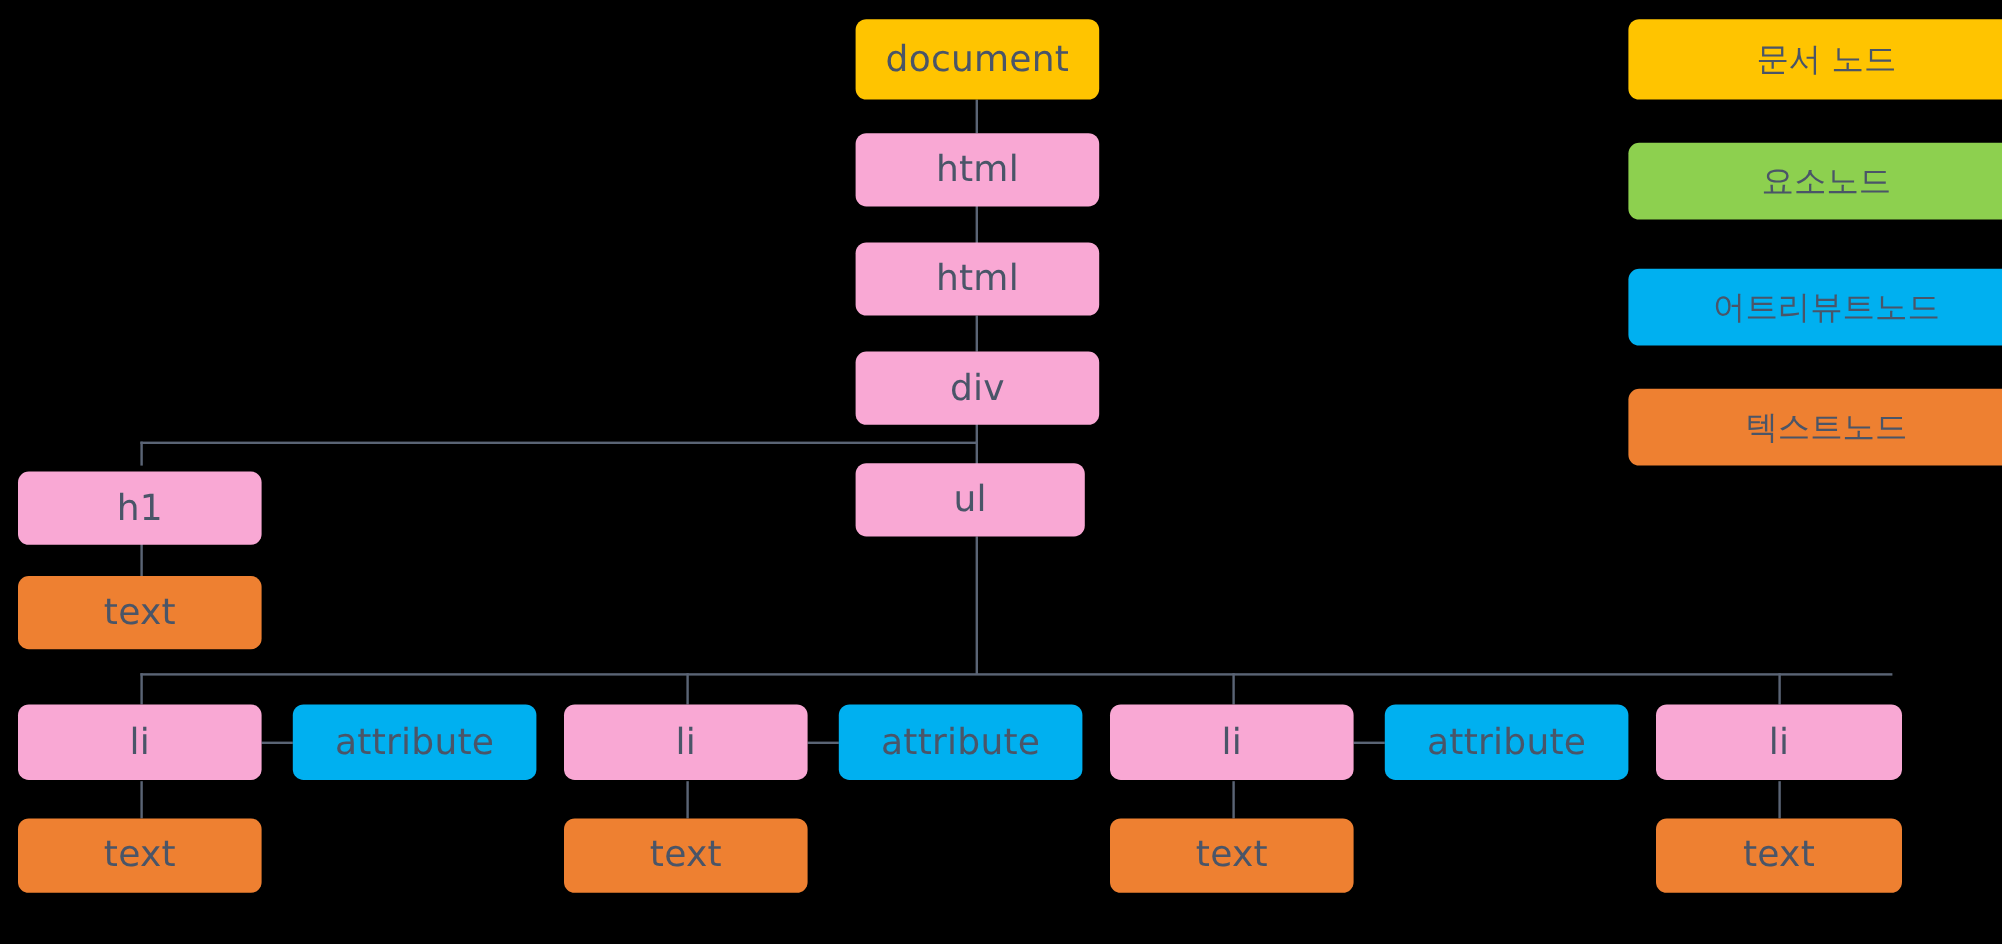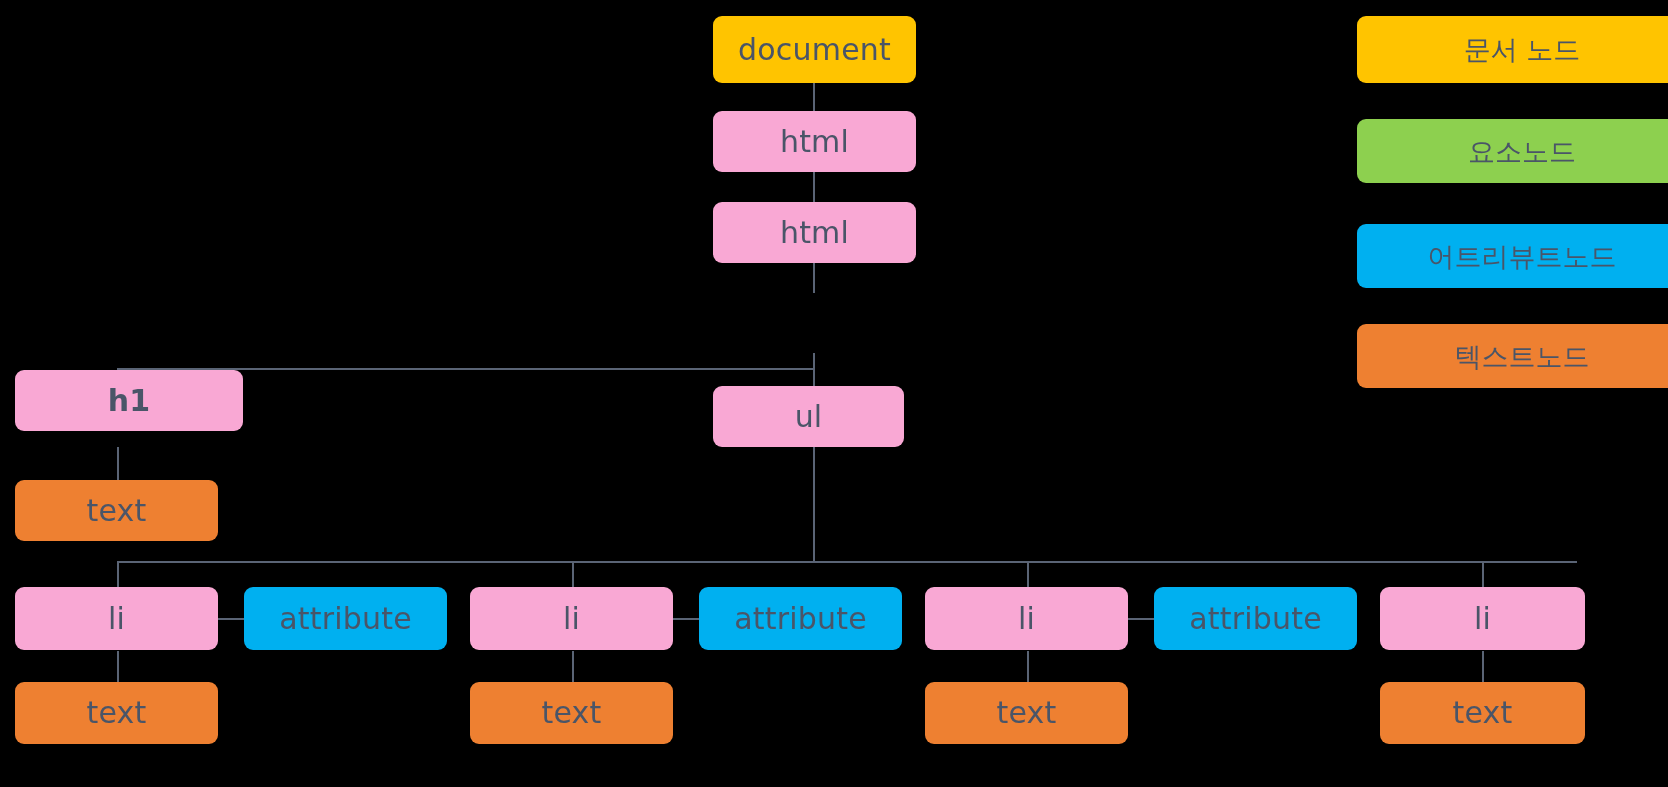--- a/index.html
+++ b/index.html
@@ -77,22 +77,23 @@
   <div class="edge h" style="left:1112px; top:602px; width:26px;"></div>
 
   <div class="edge v" style="left:101px; top:635px; height:31px;"></div>
   <div class="edge v" style="left:556px; top:635px; height:31px;"></div>
   <div class="edge v" style="left:1011px; top:635px; height:31px;"></div>
   <div class="edge v" style="left:1466px; top:635px; height:31px;"></div>
 
   <div class="node doc" style="left:697px; top:0px;   width:203px; height:67px;">document</div>
   <div class="node elem" style="left:697px; top:95px;  width:203px; height:61px;">html</div>
   <div class="node elem" style="left:697px; top:186px; width:203px; height:61px;">html</div>
+  <div class="node elem" style="left:697px; top:277px; width:203px; height:61px;">div</div>
 
-  <div class="node elem" style="left:-1px;  top:354px; width:228px; height:61px;font-weight:bold;">h1</div>
+  <div class="node elem" style="left:-1px;  top:377px; width:203px; height:61px;">h1</div>
   <div class="node elem" style="left:697px; top:370px; width:191px; height:61px;">ul</div>
 
   <div class="node text" style="left:-1px;  top:464px; width:203px; height:61px;">text</div>
 
   <div class="node elem" style="left:-1px;   top:571px; width:203px; height:63px;">li</div>
   <div class="node attr" style="left:228px;  top:571px; width:203px; height:63px;">attribute</div>
   <div class="node elem" style="left:454px;  top:571px; width:203px; height:63px;">li</div>
   <div class="node attr" style="left:683px;  top:571px; width:203px; height:63px;">attribute</div>
   <div class="node elem" style="left:909px;  top:571px; width:203px; height:63px;">li</div>
   <div class="node attr" style="left:1138px; top:571px; width:203px; height:63px;">attribute</div>

